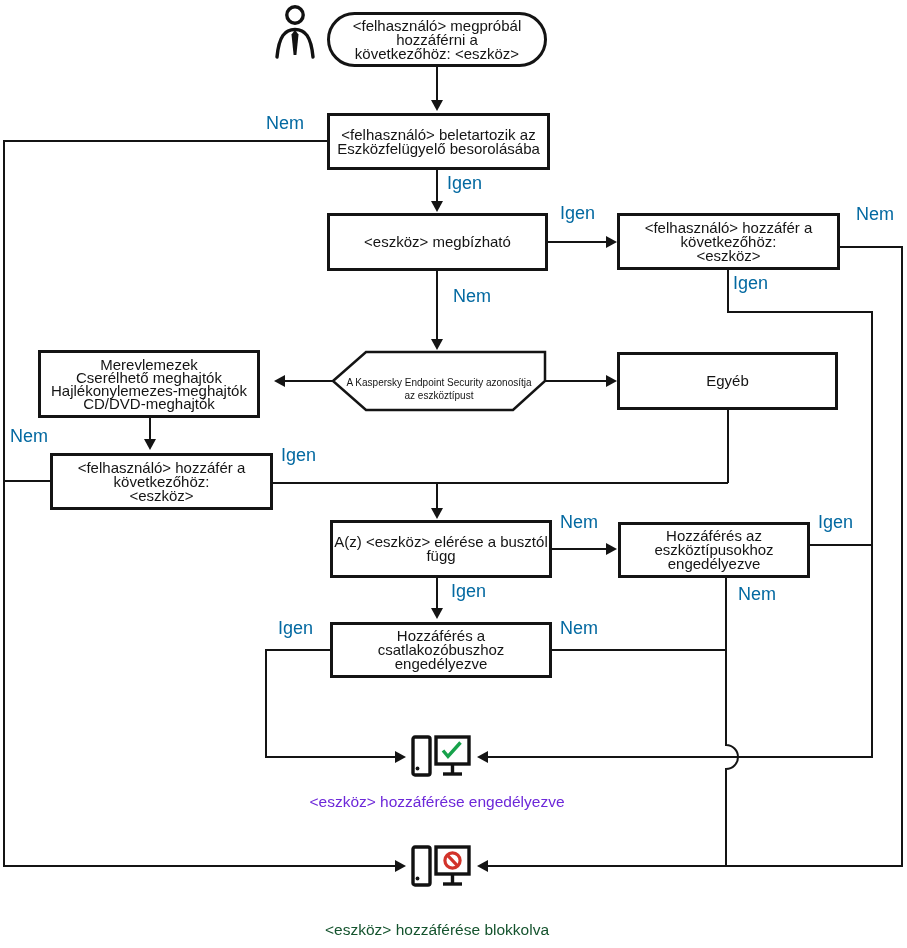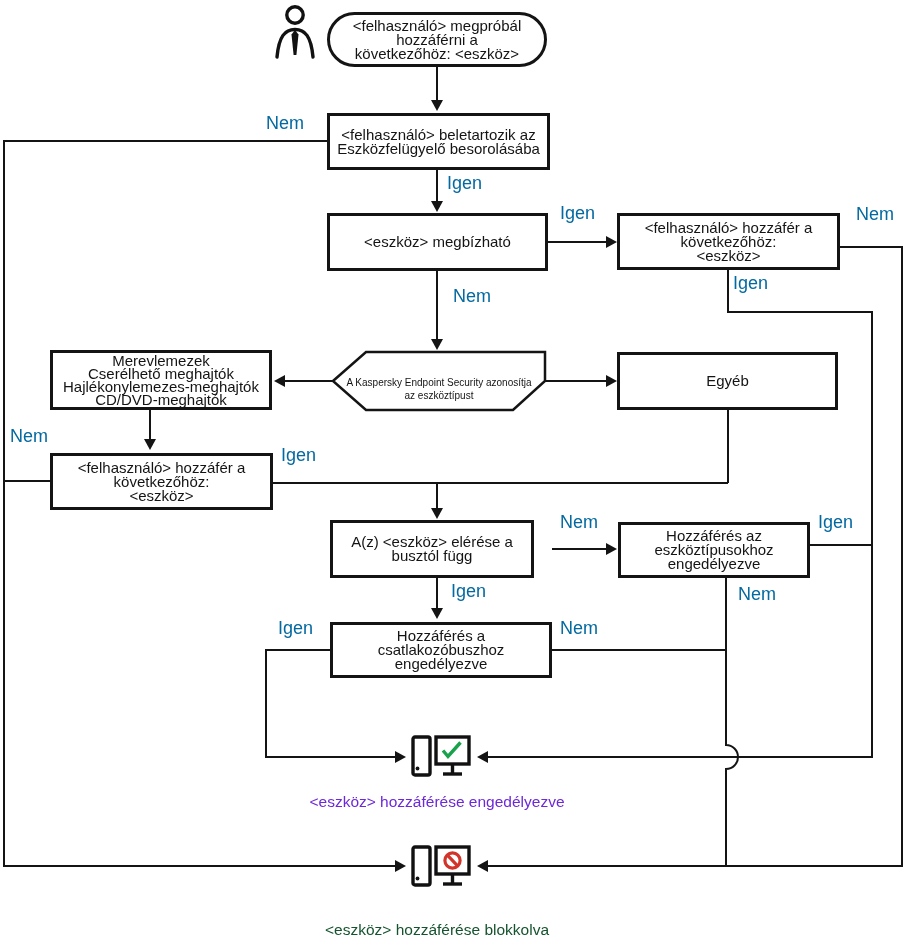--- a/index.html
+++ b/index.html
@@ -119,42 +119,42 @@
 
   <div class="node" style="left:327px;top:213px;width:221px;height:58px">
     <span class="node-text">&lt;eszköz&gt; megbízható</span>
   </div>
 
   <div class="node" style="left:617px;top:213px;width:223px;height:57px">
     <span class="node-text">&lt;felhasználó&gt; hozzáfér a következőhöz:
 &lt;eszköz&gt;</span>
   </div>
 
-  <div class="node small-lines" style="left:50px;top:350px;width:222px;height:60px">
+  <div class="node small-lines" style="left:38px;top:350px;width:222px;height:68px">
     <span class="node-text">Merevlemezek
 Cserélhető meghajtók
 Hajlékonylemezes-meghajtók
 CD/DVD-meghajtók</span>
   </div>
 
   <div class="hex-text" style="left:336px;top:354px;width:206px;height:70px">
     <span class="node-text">A Kaspersky Endpoint Security azonosítja
 az eszköztípust</span>
   </div>
 
   <div class="node" style="left:617px;top:352px;width:221px;height:58px">
     <span class="node-text">Egyéb</span>
   </div>
 
   <div class="node" style="left:50px;top:453px;width:223px;height:57px">
     <span class="node-text">&lt;felhasználó&gt; hozzáfér a következőhöz:
 &lt;eszköz&gt;</span>
   </div>
 
-  <div class="node" style="left:330px;top:520px;width:204px;height:58px">
+  <div class="node" style="left:330px;top:520px;width:222px;height:58px">
     <span class="node-text">A(z) &lt;eszköz&gt; elérése a busztól függ</span>
   </div>
 
   <div class="node" style="left:618px;top:522px;width:192px;height:56px">
     <span class="node-text">Hozzáférés az eszköztípusokhoz
 engedélyezve</span>
   </div>
 
   <div class="node" style="left:330px;top:622px;width:222px;height:56px">
     <span class="node-text">Hozzáférés a csatlakozóbuszhoz

